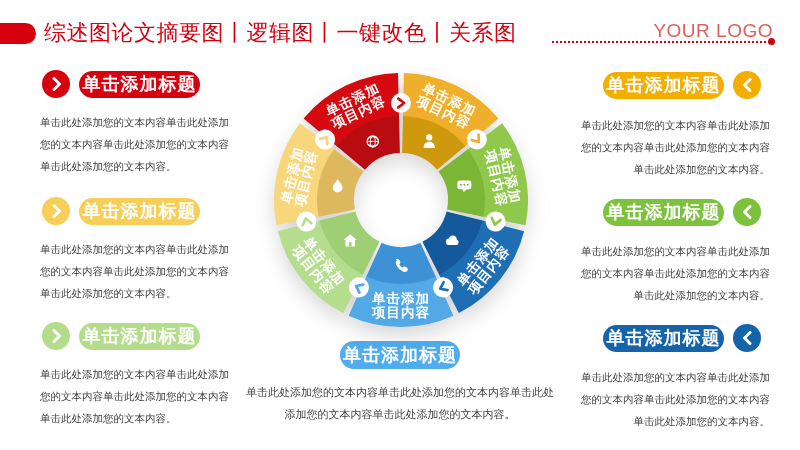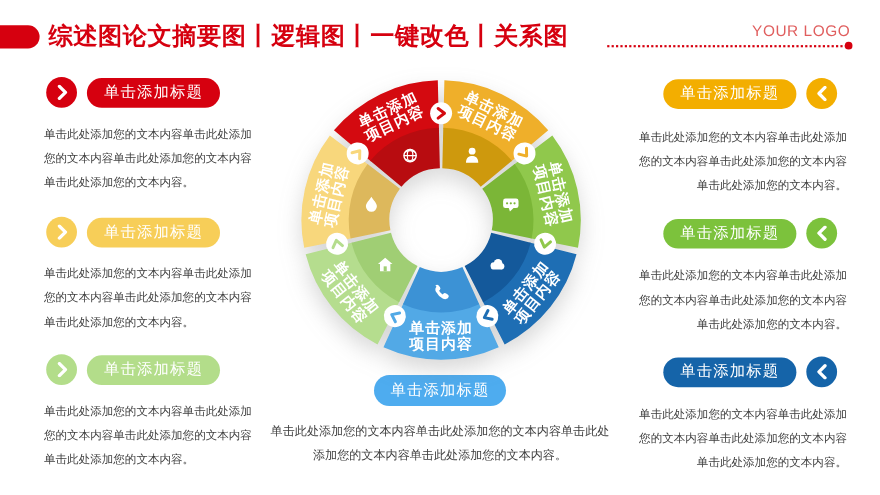--- a/index.html
+++ b/index.html
@@ -2,30 +2,30 @@
 <html><head>
 <meta charset="utf-8">
 <style>
   * { margin:0; padding:0; box-sizing:border-box; }
   html,body { width:800px; height:450px; }
   body { font-family:"Liberation Sans","DejaVu Sans",sans-serif; background:#fff; overflow:hidden; }
   .slide { position:relative; width:800px; height:450px; background:#fff; }
 
   
   .accent-cap { position:absolute; left:-16px; top:23px; width:52px; height:21px; border-radius:11px; }
-  .page-title { position:absolute; left:44px; top:18px; font-size:22px; font-weight:bold; letter-spacing:.5px; white-space:nowrap; }
+  .page-title { position:absolute; left:44px; top:18px; font-size:22px; font-weight:normal; letter-spacing:.5px; white-space:nowrap; }
   .dotline { position:absolute; left:552px; top:41px; width:218px; border-top:2px dotted #D6000F; }
   .dot-end { position:absolute; left:768px; top:38px; width:7px; height:7px; border-radius:50%; }
-  .logo { position:absolute; right:27px; top:20px; font-size:14px; letter-spacing:.5px; }
+  .logo { position:absolute; right:27px; top:20px; font-size:19px; letter-spacing:.5px; }
 
   
   .item-row { position:absolute; display:flex; align-items:center; gap:9px; }
   .arrow-circle { width:28px; height:28px; border-radius:50%; display:flex; align-items:center; justify-content:center; flex:none; }
   .pill { width:121px; height:27px; border-radius:14px; display:flex; align-items:center; justify-content:center;
-          color:#fff; font-weight:normal; font-size:14px; letter-spacing:1px; white-space:nowrap; }
+          color:#fff; font-weight:bold; font-size:18px; letter-spacing:1px; white-space:nowrap; }
   .body-text { position:absolute; width:194px; font-size:10.5px; line-height:22px; color:#3E3E3E; word-break:break-all; }
 
   .row-l1 { left:42px; top:70px; }  .txt-l1 { left:40px; top:111px; text-align:left; }
   .row-l2 { left:42px; top:197px; } .txt-l2 { left:40px; top:238px; text-align:left; }
   .row-l3 { left:42px; top:322px; } .txt-l3 { left:40px; top:363px; text-align:left; }
 
   .row-r1 { left:603px; top:71px; }  .txt-r1 { left:577px; top:114px; text-align:right; width:193px; }
   .row-r2 { left:603px; top:198px; } .txt-r2 { left:577px; top:240px; text-align:right; width:193px; }
   .row-r3 { left:603px; top:324px; } .txt-r3 { left:577px; top:366px; text-align:right; width:193px; }
 

